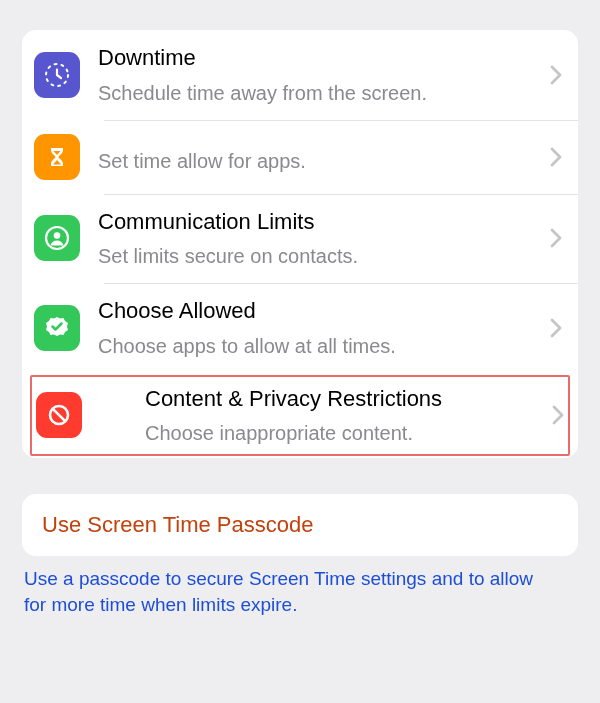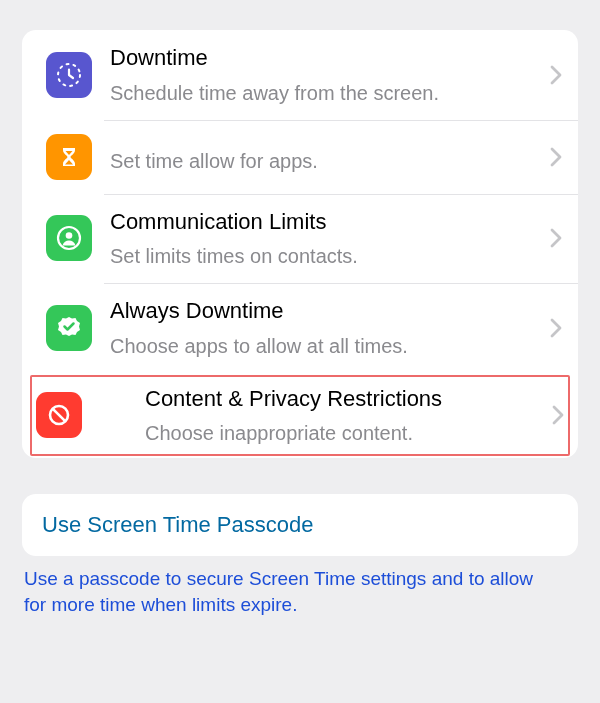--- a/index.html
+++ b/index.html
@@ -16,21 +16,21 @@
     }
     .settings-group {
       background: #fff;
       border-radius: 14px;
       margin: 30px 22px 0 22px;
       overflow: hidden;
     }
     .settings-row {
       display: flex;
       align-items: center;
-      padding: 14px 16px 14px 24px;
+      padding: 14px 16px 14px 12px;
       position: relative;
     }
     .settings-row.highlighted {
       padding: 12px 14px 12px 14px;
       gap: 45px;
     }
     .highlight-border {
       position: absolute;
       top: 2px;
       bottom: 2px;
@@ -91,21 +91,21 @@
       display: block;
     }
     .passcode-group {
       background: #fff;
       border-radius: 14px;
       margin: 36px 22px 0 22px;
       padding: 18px 20px;
     }
     .passcode-link {
       font-size: 22px;
-      color: #0369a1;
+      color: #c2410c;
       font-weight: 400;
     }
     .footer-text {
       margin: 10px 40px 0 24px;
       font-size: 19px;
       color: #1d4ed8;
       line-height: 1.35;
     }
   </style>
 </head>
@@ -152,38 +152,38 @@
   <div class="settings-row">
     <div class="icon-box icon-green">
       <svg width="28" height="28" viewBox="0 0 28 28">
         <circle cx="14" cy="14" r="11" fill="none" stroke="#fff" stroke-width="2.2"></circle>
         <circle cx="14" cy="11.5" r="3.3" fill="#fff"></circle>
         <path d="M 7.5 21.5 C 8.5 18 11 16.5 14 16.5 C 17 16.5 19.5 18 20.5 21.5" fill="#fff"></path>
       </svg>
     </div>
     <div class="row-text">
       <div class="row-title">Communication Limits</div>
-      <div class="row-subtitle">Set limits times on contacts.</div>
+      <div class="row-subtitle">Set limits secure on contacts.</div>
     </div>
     <div class="chevron">
       <svg width="12" height="20" viewBox="0 0 12 20">
           <path d="M 2 2 L 10 10 L 2 18" stroke="currentColor" stroke-width="2.8" fill="none" stroke-linecap="round" stroke-linejoin="round"></path>
         </svg>
     </div>
   </div>
 
   <div class="settings-row">
     <div class="icon-box icon-green">
       <svg width="28" height="28" viewBox="0 0 28 28">
         <path d="M 14 3 L 17 4.5 L 20.5 4 L 22 7 L 25 9 L 24 12.5 L 25 16 L 22 18 L 20.5 21 L 17 20.5 L 14 22 L 11 20.5 L 7.5 21 L 6 18 L 3 16 L 4 12.5 L 3 9 L 6 7 L 7.5 4 L 11 4.5 Z" fill="#fff"></path>
         <path d="M 9.5 12.5 L 12.5 15.5 L 18.5 9.5" stroke="#34c759" stroke-width="2.5" fill="none" stroke-linecap="round" stroke-linejoin="round"></path>
       </svg>
     </div>
     <div class="row-text">
-      <div class="row-title">Always Downtime</div>
+      <div class="row-title">Choose Allowed</div>
       <div class="row-subtitle">Choose apps to allow at all times.</div>
     </div>
     <div class="chevron">
       <svg width="12" height="20" viewBox="0 0 12 20">
           <path d="M 2 2 L 10 10 L 2 18" stroke="currentColor" stroke-width="2.8" fill="none" stroke-linecap="round" stroke-linejoin="round"></path>
         </svg>
     </div>
   </div>
 
   <div class="settings-row highlighted">

